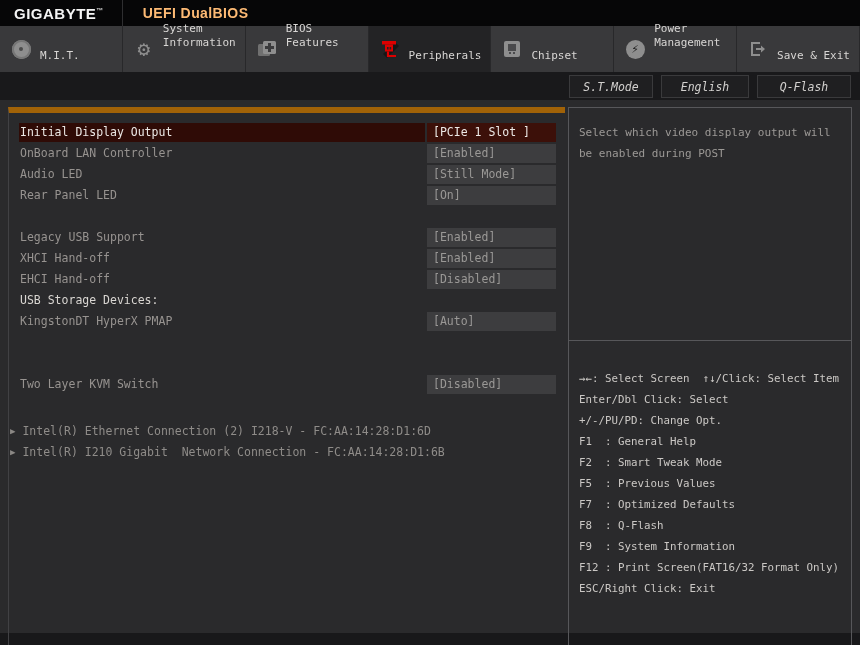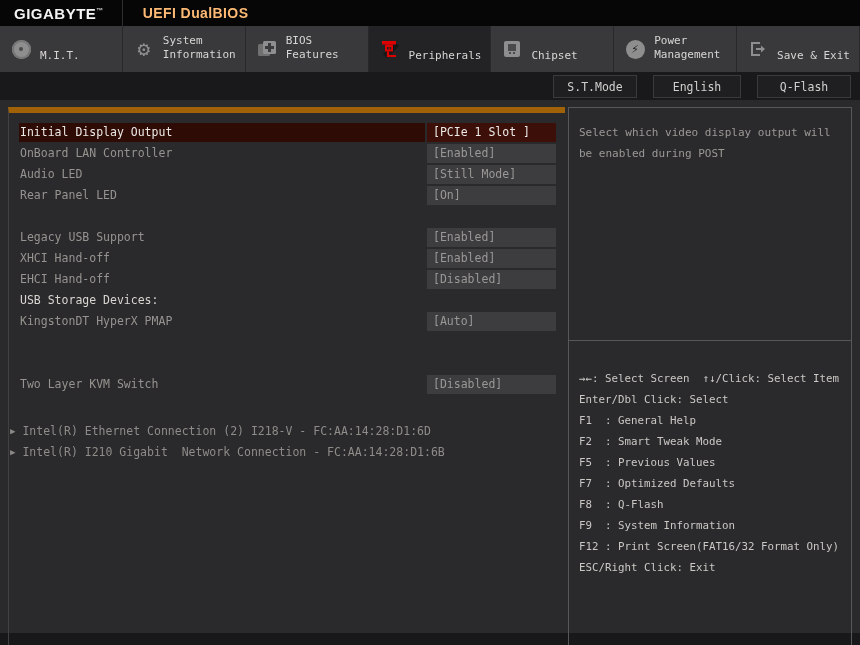--- a/index.html
+++ b/index.html
@@ -19,35 +19,35 @@
 
   
   .tabbar { position:absolute; left:0; top:26px; width:860px; height:46px;
             background:#39393b; display:flex; }
   .tab { width:122.85px; height:46px; display:flex; align-items:center;
          border-right:1px solid #28282a; cursor:pointer; position:relative; }
   .tab.active { background:#232325; }
   .ticon { width:22px; height:22px; margin:0 8px 0 10px; display:flex;
            align-items:center; justify-content:center; flex:none; }
   .tlabel { font-size:11px; line-height:14px; color:#d8d6d4;
-            align-self:flex-end; margin-bottom:10px; max-width:76px; }
+            align-self:flex-end; margin-bottom:22px; max-width:76px; }
   .tab.single .tlabel { margin-bottom:9px; }
   .gauge-outer { width:19px; height:19px; border-radius:50%; background:#8e8e8e;
                  display:flex; align-items:center; justify-content:center;
                  box-shadow:inset 0 0 0 2px #767676; }
   .gauge-dot { width:4px; height:4px; border-radius:50%; background:#4b4b4b; }
   .gear-glyph { font-size:21px; color:#8e8e8e; line-height:22px; }
   .power-outer { width:19px; height:19px; border-radius:50%; background:#8e8e8e;
                  display:flex; align-items:center; justify-content:center; }
   .power-bolt { font-size:12px; color:#222; line-height:12px; }
 
   
   .substrip { position:absolute; left:0; top:72px; width:860px; height:28px;
               background:#19191b; }
-  .subtabs { position:absolute; right:9px; top:3px; display:flex; gap:16px; }
+  .subtabs { position:absolute; right:9px; top:3px; display:flex; gap:8px;font-style:italic; }
   .subtab { height:23px; background:#1f1f21; border:1px solid #3a3a3c;
             color:#d2d0ce; font-size:11.5px; display:flex; align-items:center;
             justify-content:center; cursor:pointer; }
   .subtab.w1 { width:84px; } .subtab.w2 { width:88px; } .subtab.w3 { width:94px;text-align:center; }
 
   
   .main { position:absolute; left:0; top:100px; width:860px; height:533px;
           background:#2a2a2c; }
 
   .left-panel { position:absolute; left:8px; top:7px; width:557px; height:602px;
@@ -235,20 +235,21 @@
       </div>
     </div>
 
     <div class="right-panel">
       <div class="help-box">
         <div class="help-text">Select which video display output will be enabled during POST</div>
       </div>
       <div class="keys-box">
         <div class="key-line">→←: Select Screen  ↑↓/Click: Select Item</div>
         <div class="key-line">Enter/Dbl Click: Select</div>
+        <div class="key-line">+/-/PU/PD: Change Opt.</div>
         <div class="key-line">F1  : General Help</div>
         <div class="key-line">F2  : Smart Tweak Mode</div>
         <div class="key-line">F5  : Previous Values</div>
         <div class="key-line">F7  : Optimized Defaults</div>
         <div class="key-line">F8  : Q-Flash</div>
         <div class="key-line">F9  : System Information</div>
         <div class="key-line">F12 : Print Screen(FAT16/32 Format Only)</div>
         <div class="key-line">ESC/Right Click: Exit</div>
       </div>
     </div>

